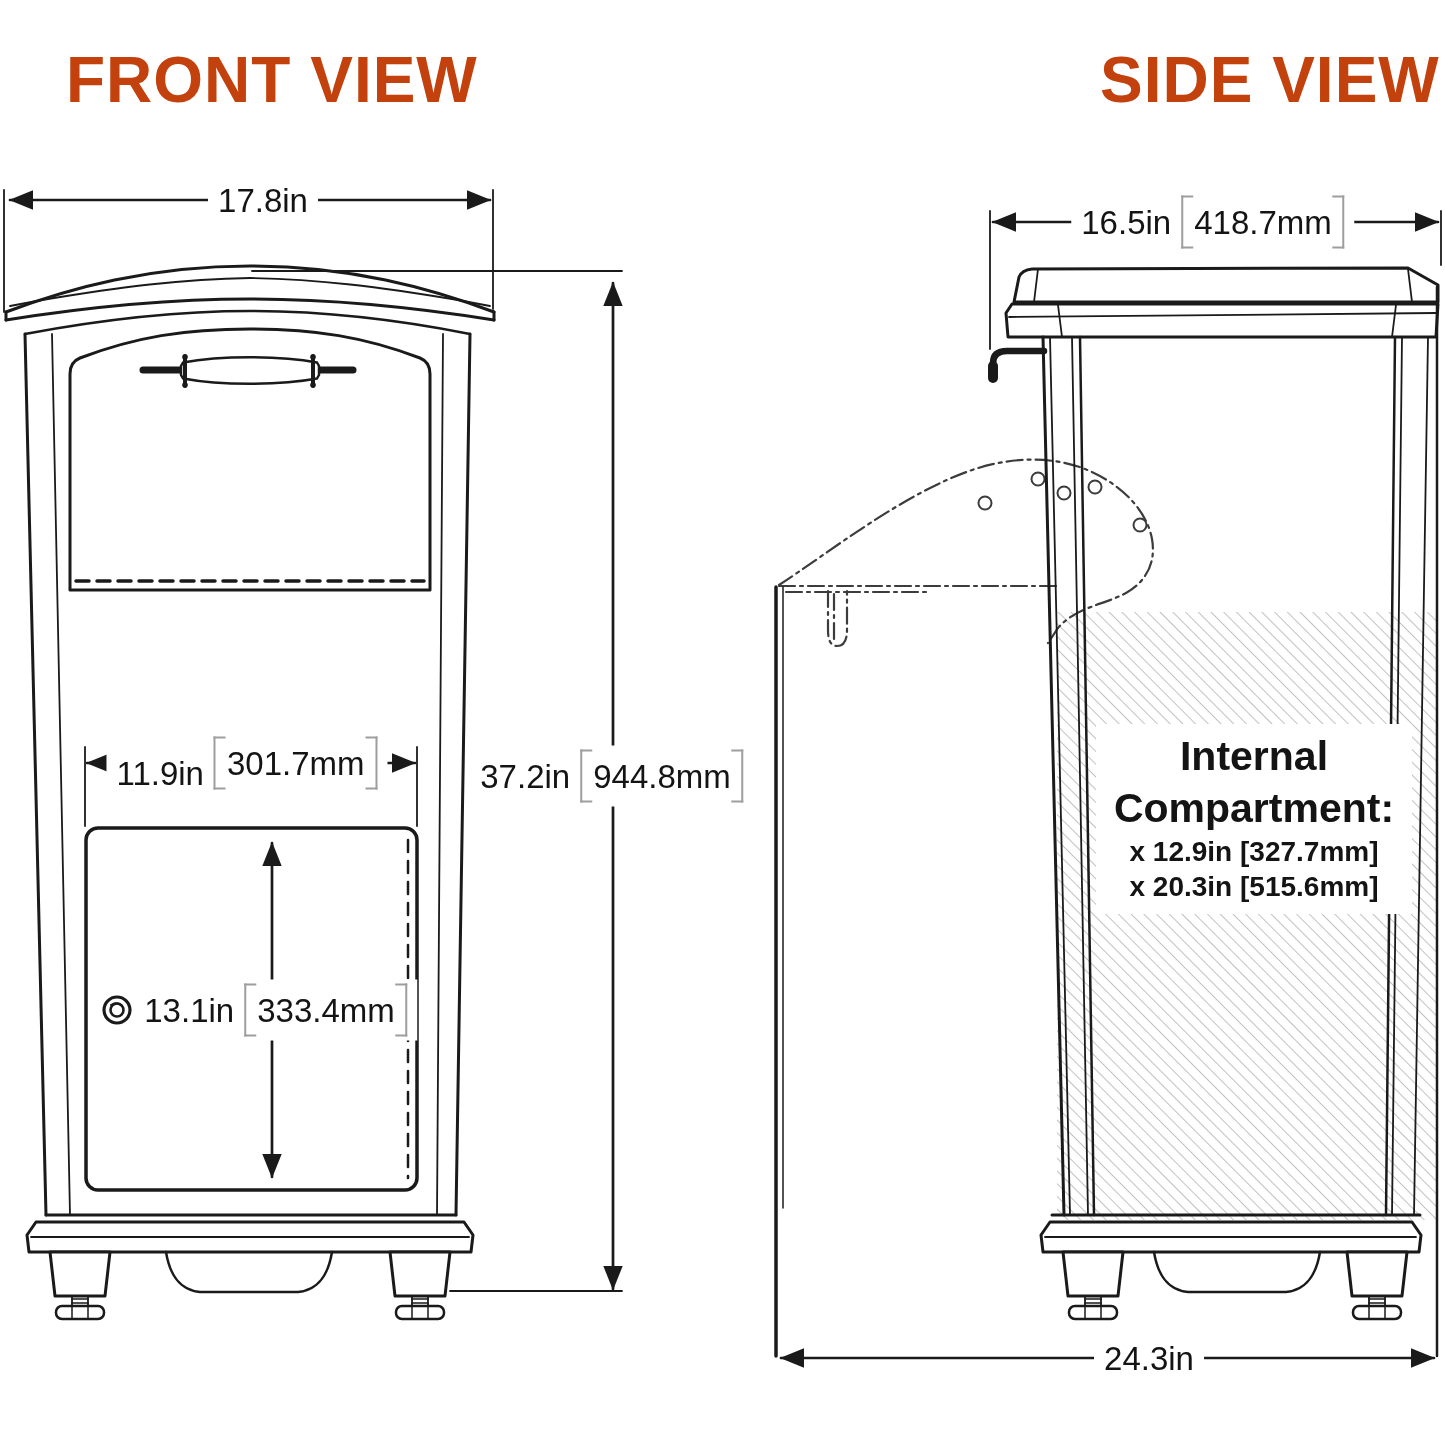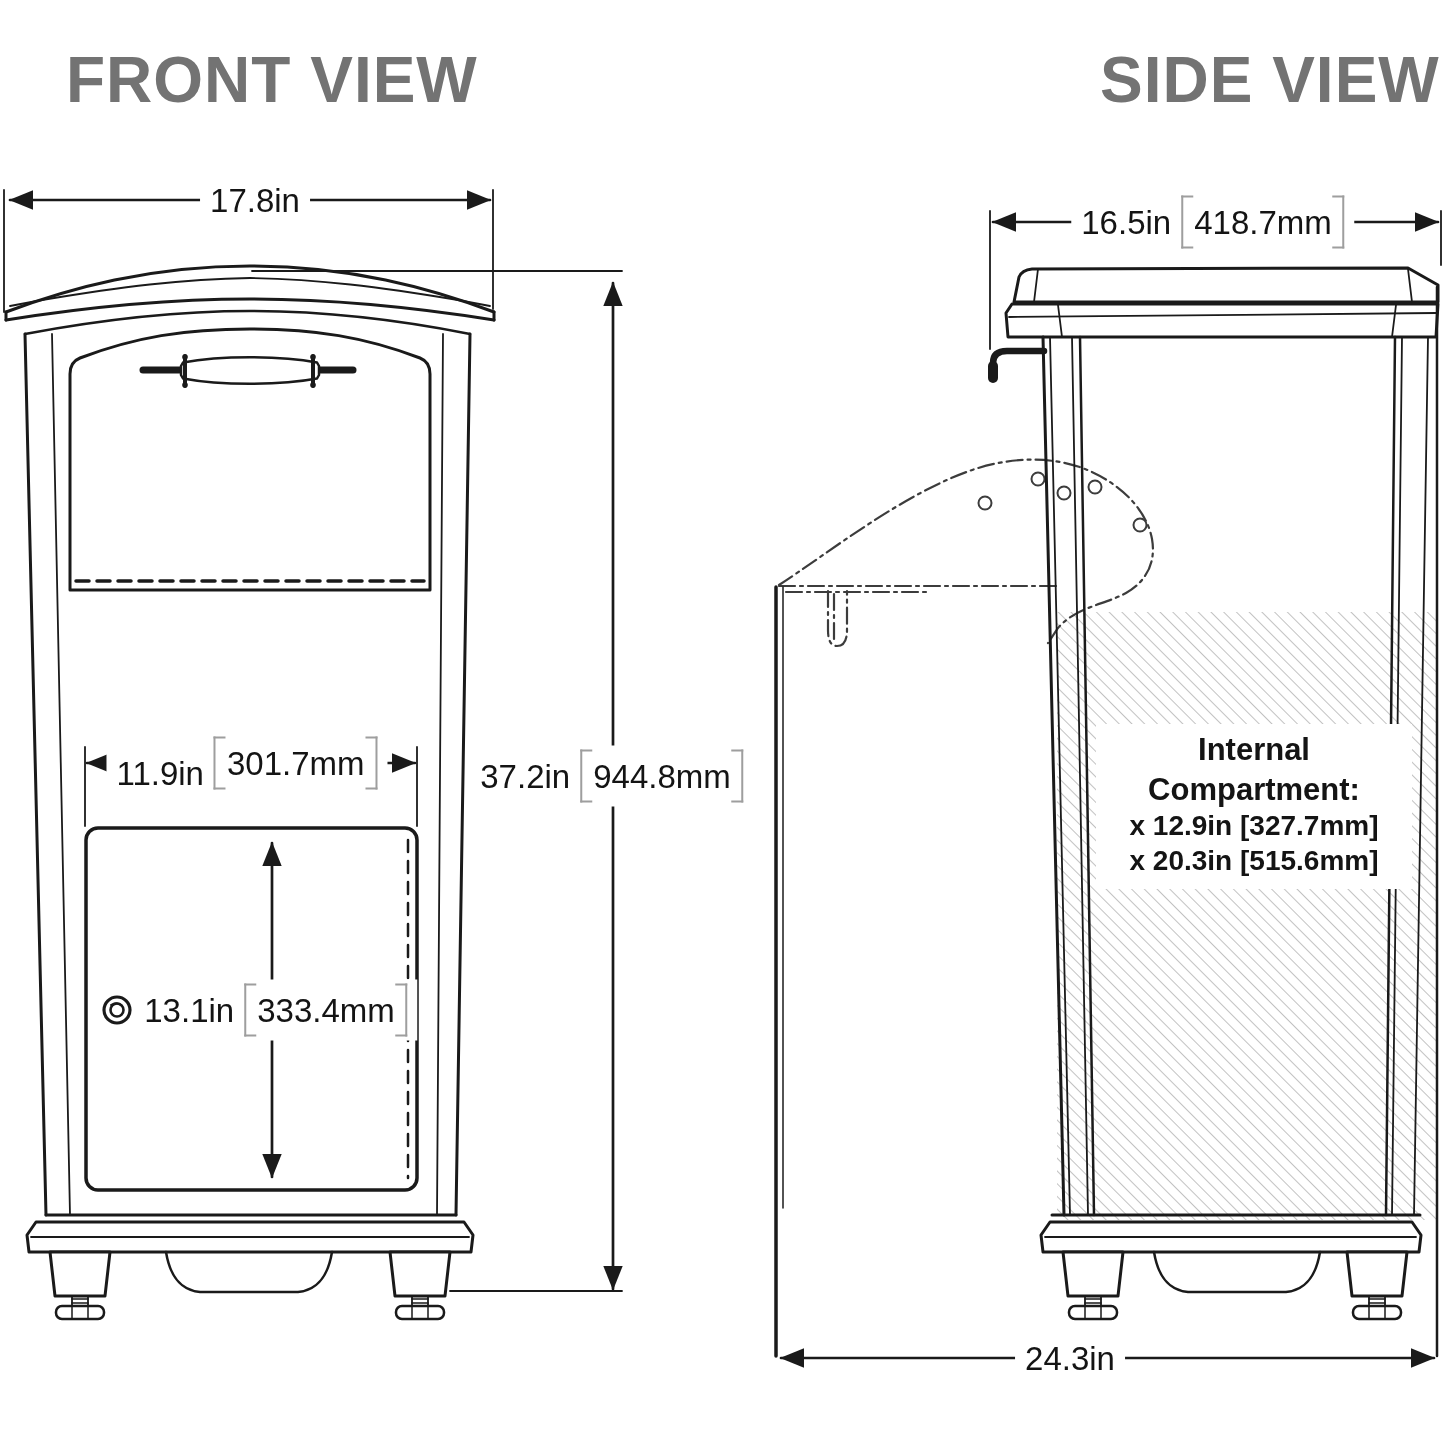--- a/index.html
+++ b/index.html
@@ -23,21 +23,21 @@
   .s15{stroke-width:1.5;}
   .dimln{stroke-width:2.7;}
   .fw{fill:#fff;}
   .ph{stroke:#3c3c3c;fill:none;stroke-width:2.2;stroke-linecap:round;
       stroke-dasharray:16 5 3 5;}
   .rivet{stroke:#3c3c3c;fill:none;stroke-width:2;}
 
   
   .view-title{
     position:absolute;font-weight:700;font-size:64px;line-height:1;
-    letter-spacing:1px;color:#737373;white-space:nowrap;
+    letter-spacing:1px;color:#c2410c;white-space:nowrap;
   }
 
   
   .dim-label{
     position:absolute;transform:translate(-50%,-50%);
     display:flex;align-items:center;white-space:nowrap;
     font-size:33px;line-height:1;color:#141414;
     background:#fff;padding:4px 10px;
   }
   .mm-box{
@@ -51,21 +51,21 @@
     content:"";position:absolute;right:0;top:0;bottom:0;width:10px;
     border:2.5px solid var(--bracket);border-left:none;
   }
 
   
   .internal-box{
     position:absolute;left:1096px;top:724px;width:316px;
     background:#fff;text-align:center;padding:6px 0 10px 0;
     color:#141414;
   }
-  .internal-box .head{font-size:31px;font-weight:700;line-height:1.28;}
+  .internal-box .head{font-size:41px;font-weight:700;line-height:1.28;}
   .internal-box .dimline{font-size:28px;font-weight:700;line-height:1.24;}
 </style>
 </head>
 <body>
 
 <div id="canvas">
 
   <svg id="drawing" viewBox="0 0 1445 1445">
     <defs>
       <marker id="ah" viewBox="0 0 10 8" refX="9.5" refY="4" markerWidth="9" markerHeight="9" orient="auto-start-reverse">
@@ -210,21 +210,21 @@
       <line class="ln s2" x1="990" y1="211" x2="990" y2="349"></line>
       <line class="ln s2" x1="1441" y1="211" x2="1441" y2="265"></line>
 
       <line class="ln dimln" x1="781" y1="1358" x2="1434" y2="1358" marker-start="url(#ah)" marker-end="url(#ah)"></line>
     </g>
   </svg>
 
   <div class="view-title" style="left:66px;top:48px;">FRONT VIEW</div>
   <div class="view-title" style="left:1100px;top:48px;">SIDE VIEW</div>
 
-  <div class="dim-label" style="left:255px;top:200px;">
+  <div class="dim-label" style="left:263px;top:200px;">
     <span>17.8in</span>
   </div>
 
   <div class="dim-label" style="left:1213px;top:222px;">
     <span>16.5in</span>
     <span class="mm-box">418.7mm</span>
   </div>
 
   <div class="dim-label" style="left:247px;top:763px;align-items:flex-end;">
     <span>11.9in</span>
@@ -234,21 +234,21 @@
   <div class="dim-label" style="left:612px;top:776px;">
     <span>37.2in</span>
     <span class="mm-box">944.8mm</span>
   </div>
 
   <div class="dim-label" style="left:276px;top:1010px;">
     <span>13.1in</span>
     <span class="mm-box">333.4mm</span>
   </div>
 
-  <div class="dim-label" style="left:1070px;top:1358px;">
+  <div class="dim-label" style="left:1149px;top:1358px;">
     <span>24.3in</span>
   </div>
 
   <div class="internal-box">
     <div class="head">Internal</div>
     <div class="head">Compartment:</div>
     <div class="dimline">x 12.9in [327.7mm]</div>
     <div class="dimline">x 20.3in [515.6mm]</div>
   </div>
 

